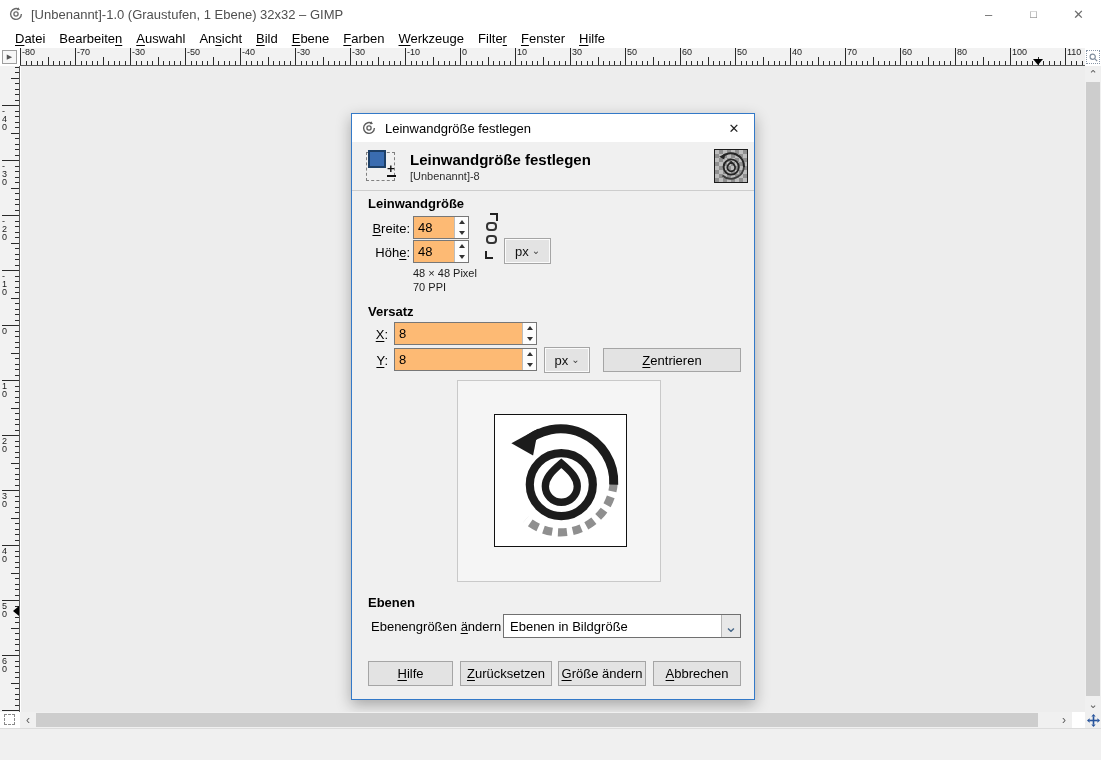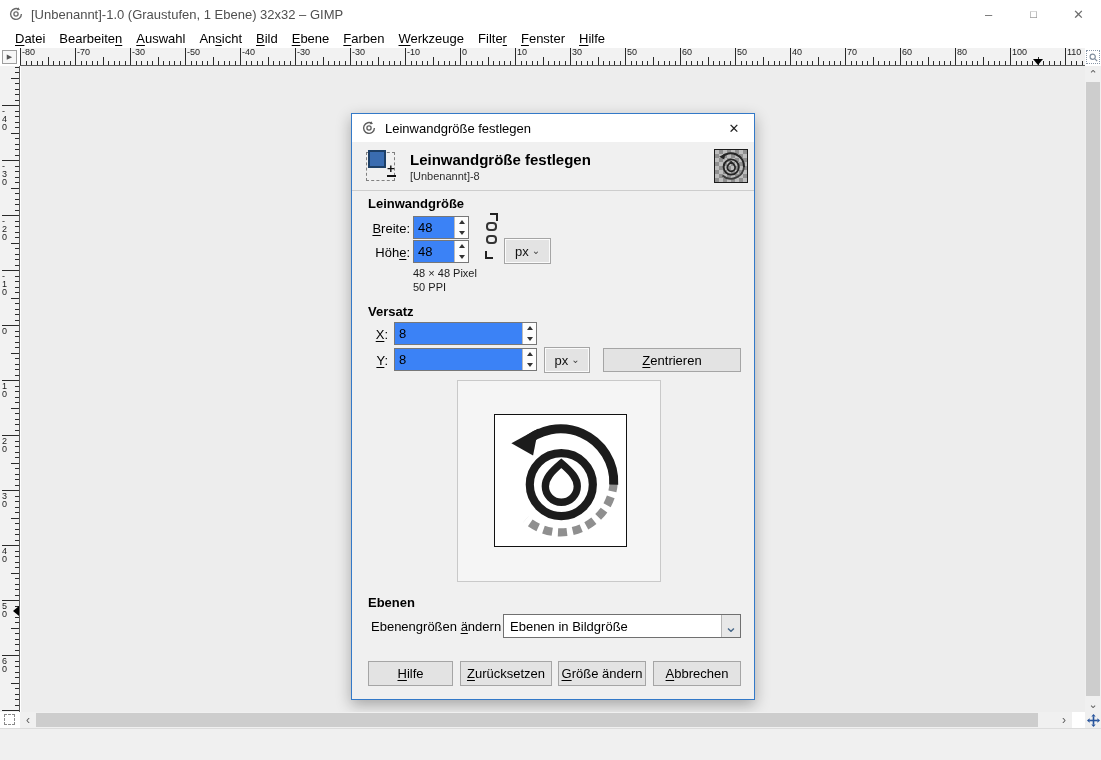--- a/index.html
+++ b/index.html
@@ -85,21 +85,21 @@
   .hdr-title{font-size:15px;font-weight:bold;line-height:17px}
   .hdr-sub{font-size:11px;color:#2e2e2e;margin-top:2px}
   .thumb{margin-left:auto;margin-right:6px;width:34px;height:34px;border:1px solid #1c1c1c;
          box-sizing:border-box;background-color:#bdbdbd;
          background-image:linear-gradient(45deg,#8f8f8f 25%,transparent 25%,transparent 75%,#8f8f8f 75%),
                           linear-gradient(45deg,#8f8f8f 25%,transparent 25%,transparent 75%,#8f8f8f 75%);
          background-size:8px 8px;background-position:0 0,4px 4px}
 
   .sec-head{position:absolute;font-size:13px;font-weight:bold}
   .fld-label{position:absolute;font-size:13px;white-space:nowrap}
-  .spin{position:absolute;background:#3b82f6;border:1px solid #777;box-sizing:border-box;display:flex}
+  .spin{position:absolute;background:#fdba74;border:1px solid #777;box-sizing:border-box;display:flex}
   .spin input{flex:1;min-width:0;border:0;outline:0;background:transparent;font-size:13px;
               font-family:"Liberation Sans",sans-serif;padding:0 0 0 4px}
   .spin-btns{width:13px;border-left:1px solid #bdbdbd;display:flex;flex-direction:column;background:#fdfdfd}
   .sb-up,.sb-dn{flex:1;display:flex;align-items:center;justify-content:center}
   .tri-up{width:0;height:0;border-left:3px solid transparent;border-right:3px solid transparent;
           border-bottom:4px solid #333}
   .tri-dn{width:0;height:0;border-left:3px solid transparent;border-right:3px solid transparent;
           border-top:4px solid #333}
   .chain{position:absolute;left:132px;top:99px;width:15px;height:46px}
   .corner-tr{position:absolute;right:1px;top:0;width:6px;height:6px;border-top:2px solid #222;border-right:2px solid #222}
@@ -588,21 +588,21 @@
     <div class="chain-link" style="top:22px"></div>
     <div class="corner-bl"></div>
   </div>
 
   <div class="push-btn unit-btn" style="left:152px;top:124px;width:47px;height:26px;gap:3px">
     <span>px</span>
       <span class="chev">⌄</span>
   </div>
 
   <div class="small-info" style="left:61px;top:153px">48 × 48 Pixel</div>
-  <div class="small-info" style="left:61px;top:167px">50 PPI</div>
+  <div class="small-info" style="left:61px;top:167px">70 PPI</div>
 
   <div class="sec-head" style="left:16px;top:190px">Versatz</div>
 
   <div class="fld-label" style="left:16px;top:213px;width:20px;text-align:right"><u>X</u>:</div>
   <div class="spin" style="left:42px;top:208px;width:143px;height:23px">
     <input value="8" style="">
     <div class="spin-btns">
       <div class="sb-up">
           <div class="tri-up"></div>
         </div>

